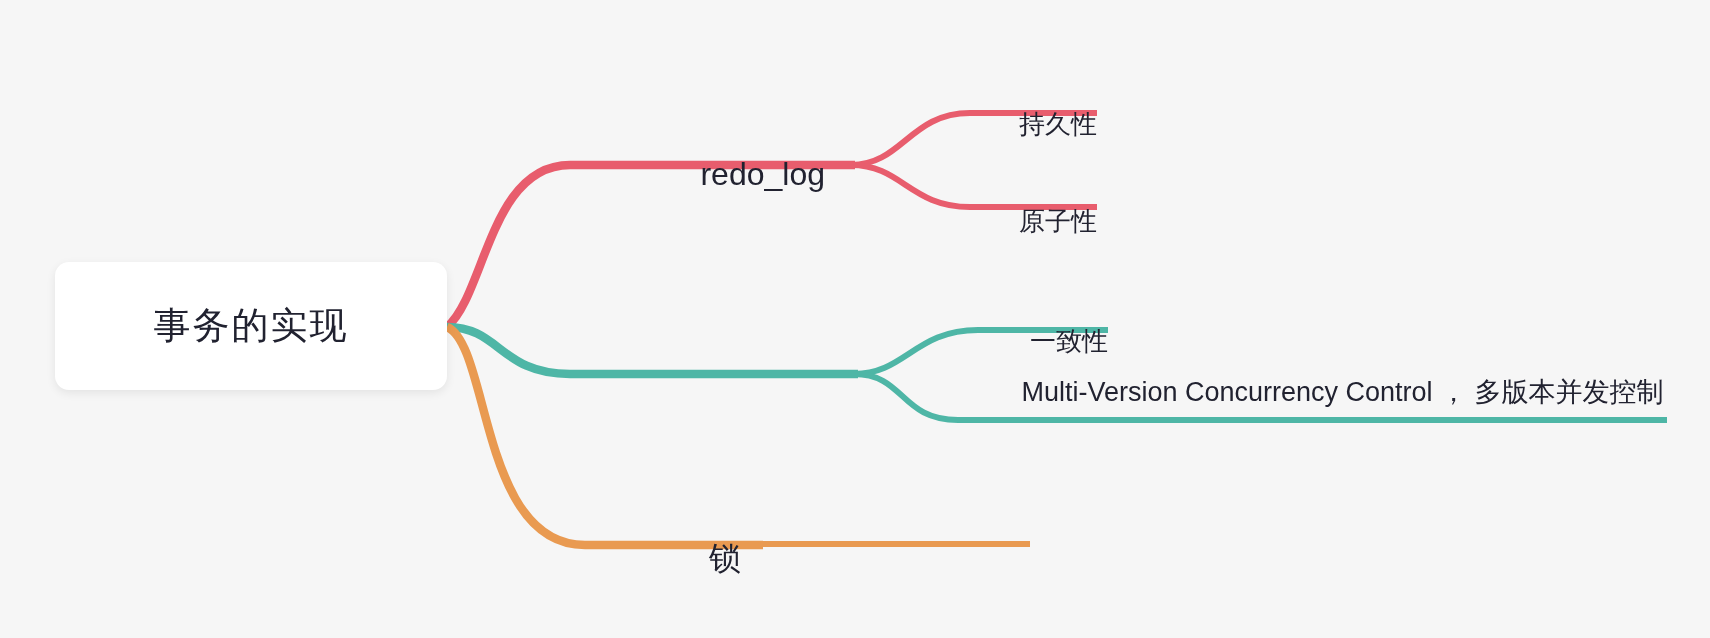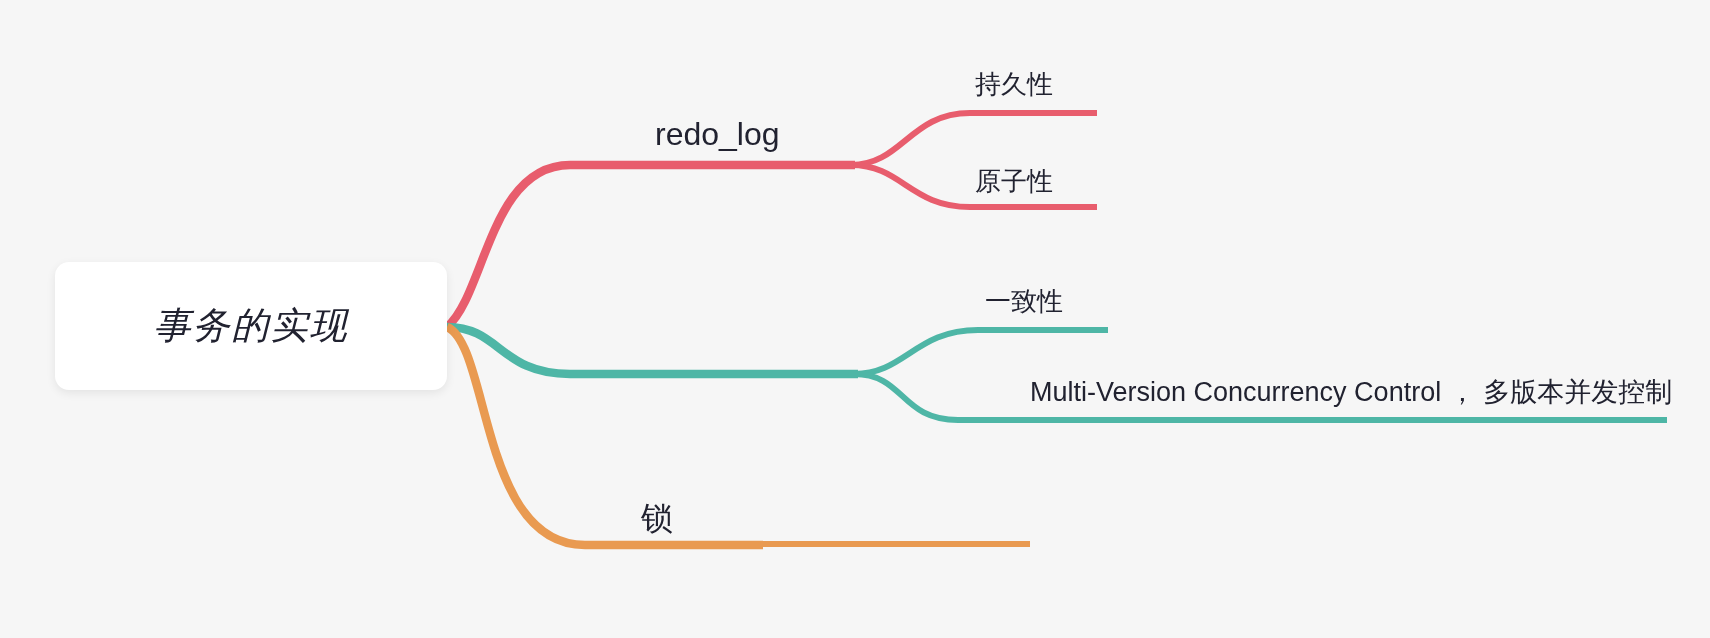--- a/index.html
+++ b/index.html
@@ -37,36 +37,35 @@
     background: #ffffff;
     border-radius: 14px;
     box-shadow: 0 3px 10px rgba(0,0,0,0.08);
     display: flex;
     align-items: center;
     justify-content: center;
     font-size: 37px;
     color: #212230;
     letter-spacing: 2px;
     cursor: default;
-    font-style: italic;
   }
   .label {
     position: absolute;
     color: #212230;
     white-space: nowrap;
     cursor: default;
   }
   .branch-label {
     font-size: 32px;
   }
   .child-label {
     font-size: 26px;
   }
-  .ta-c { text-align: left; }
-  .ta-l { text-align: left; margin-left: 20px; }
+  .ta-c { text-align: right; margin-top: 40px; }
+  .ta-l { text-align: center; }
 
   .lbl-redo     { left: 655px; top: 116px; width: 170px; }
   .lbl-durable  { left: 975px; top:  67px; width: 122px; }
   .lbl-atomic   { left: 975px; top: 164px; width: 122px; }
   .lbl-undo     { left: 655px; top: 330px; width: 170px; }
   .lbl-consist  { left: 985px; top: 284px; width: 123px; }
   .lbl-mvcc     { left: 1010px; top: 374px; width: 665px; font-size: 27px; }
   .lbl-lock     { left: 641px; top: 497px; width: 100px; }
   .lbl-isolate  { left: 905px; top: 500px; width: 140px; }
 </style>

